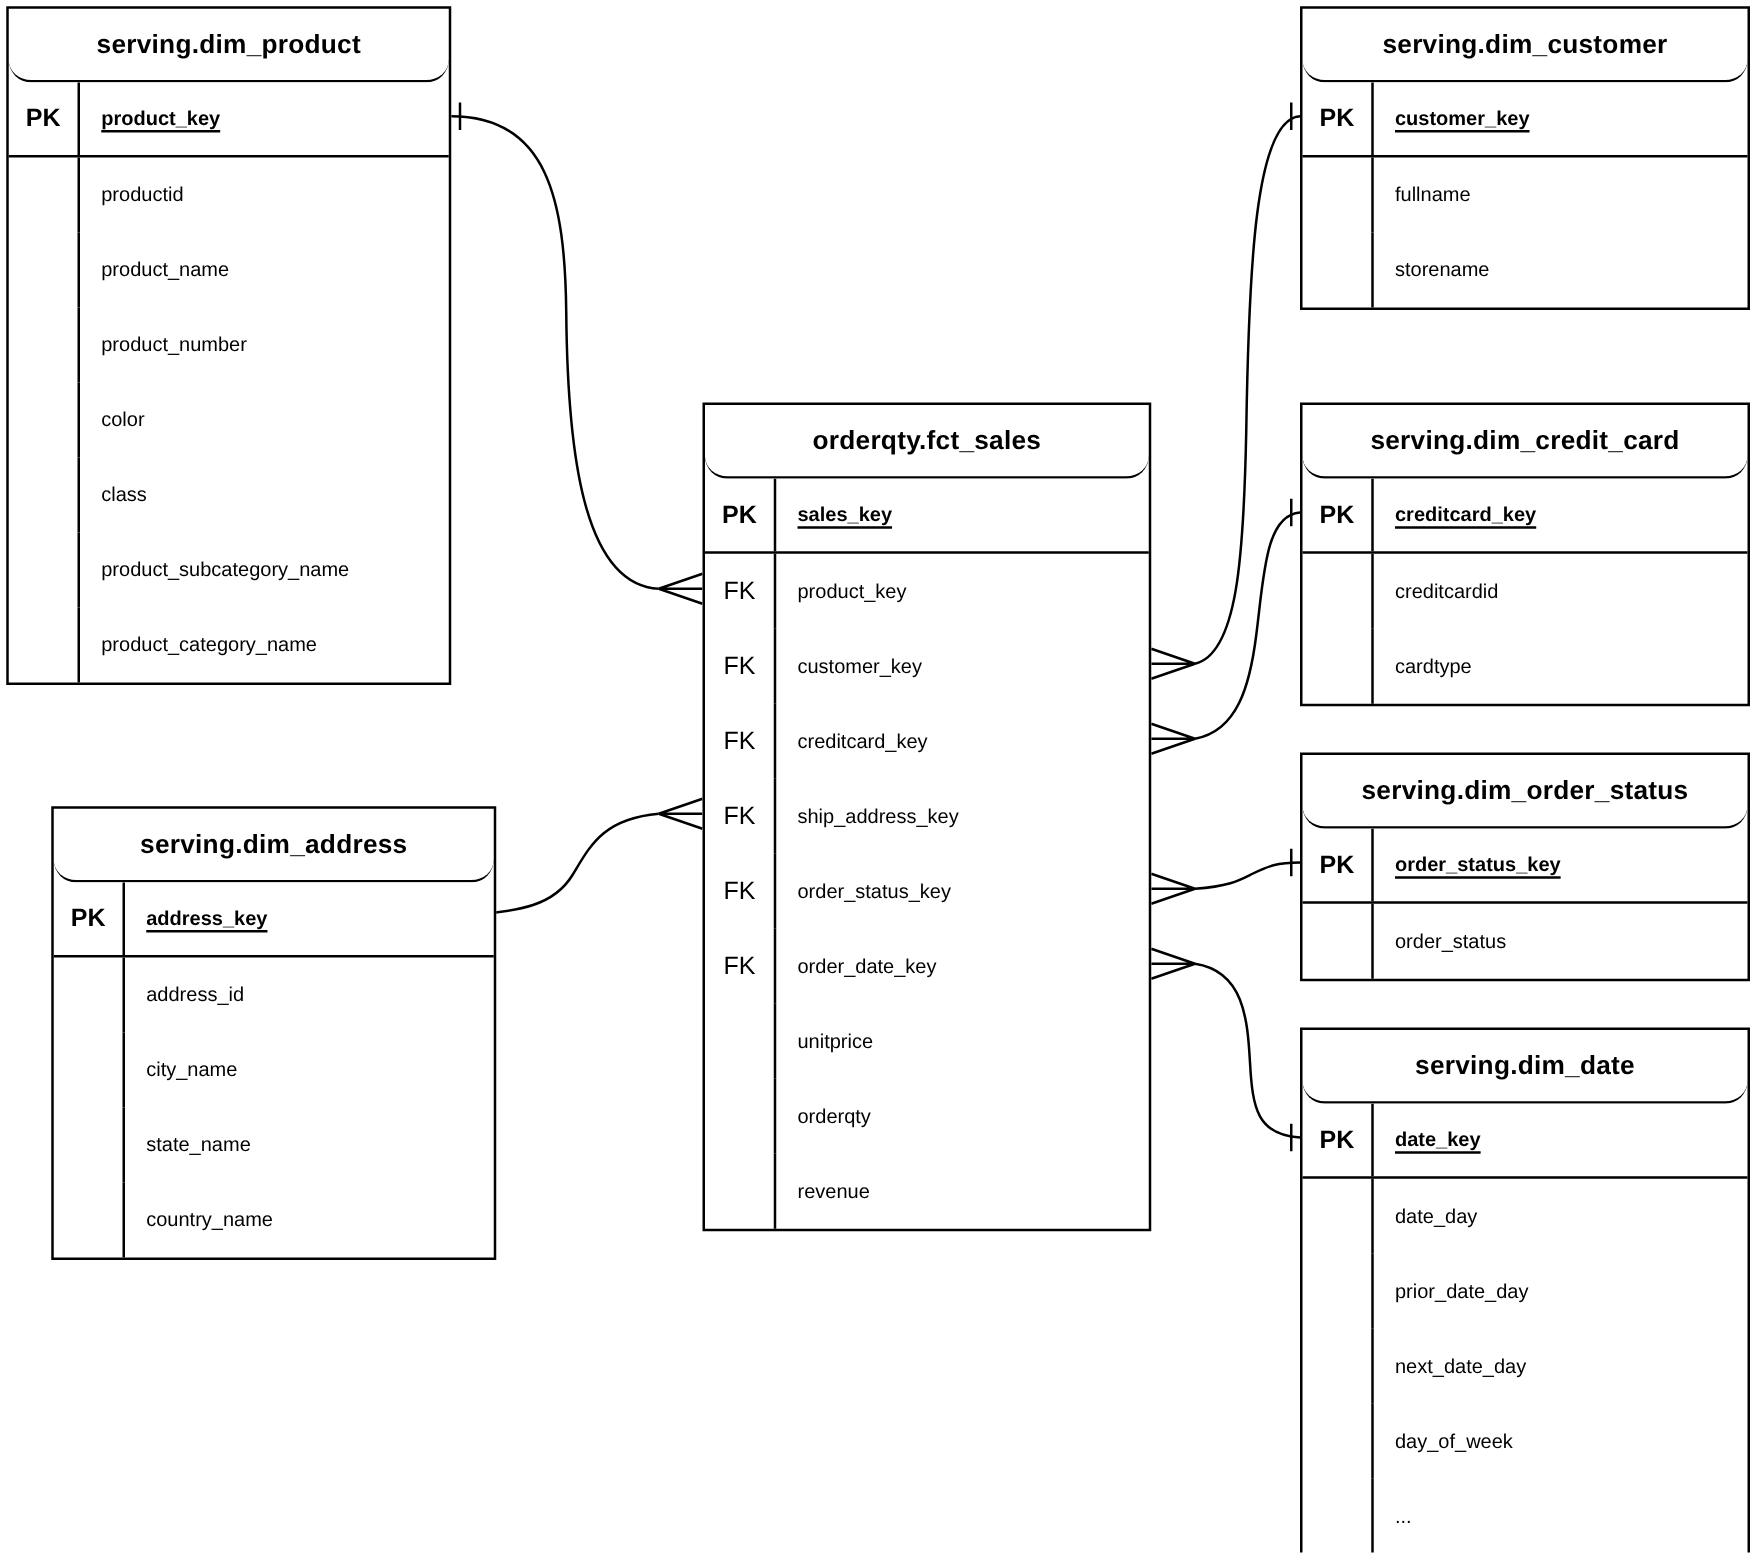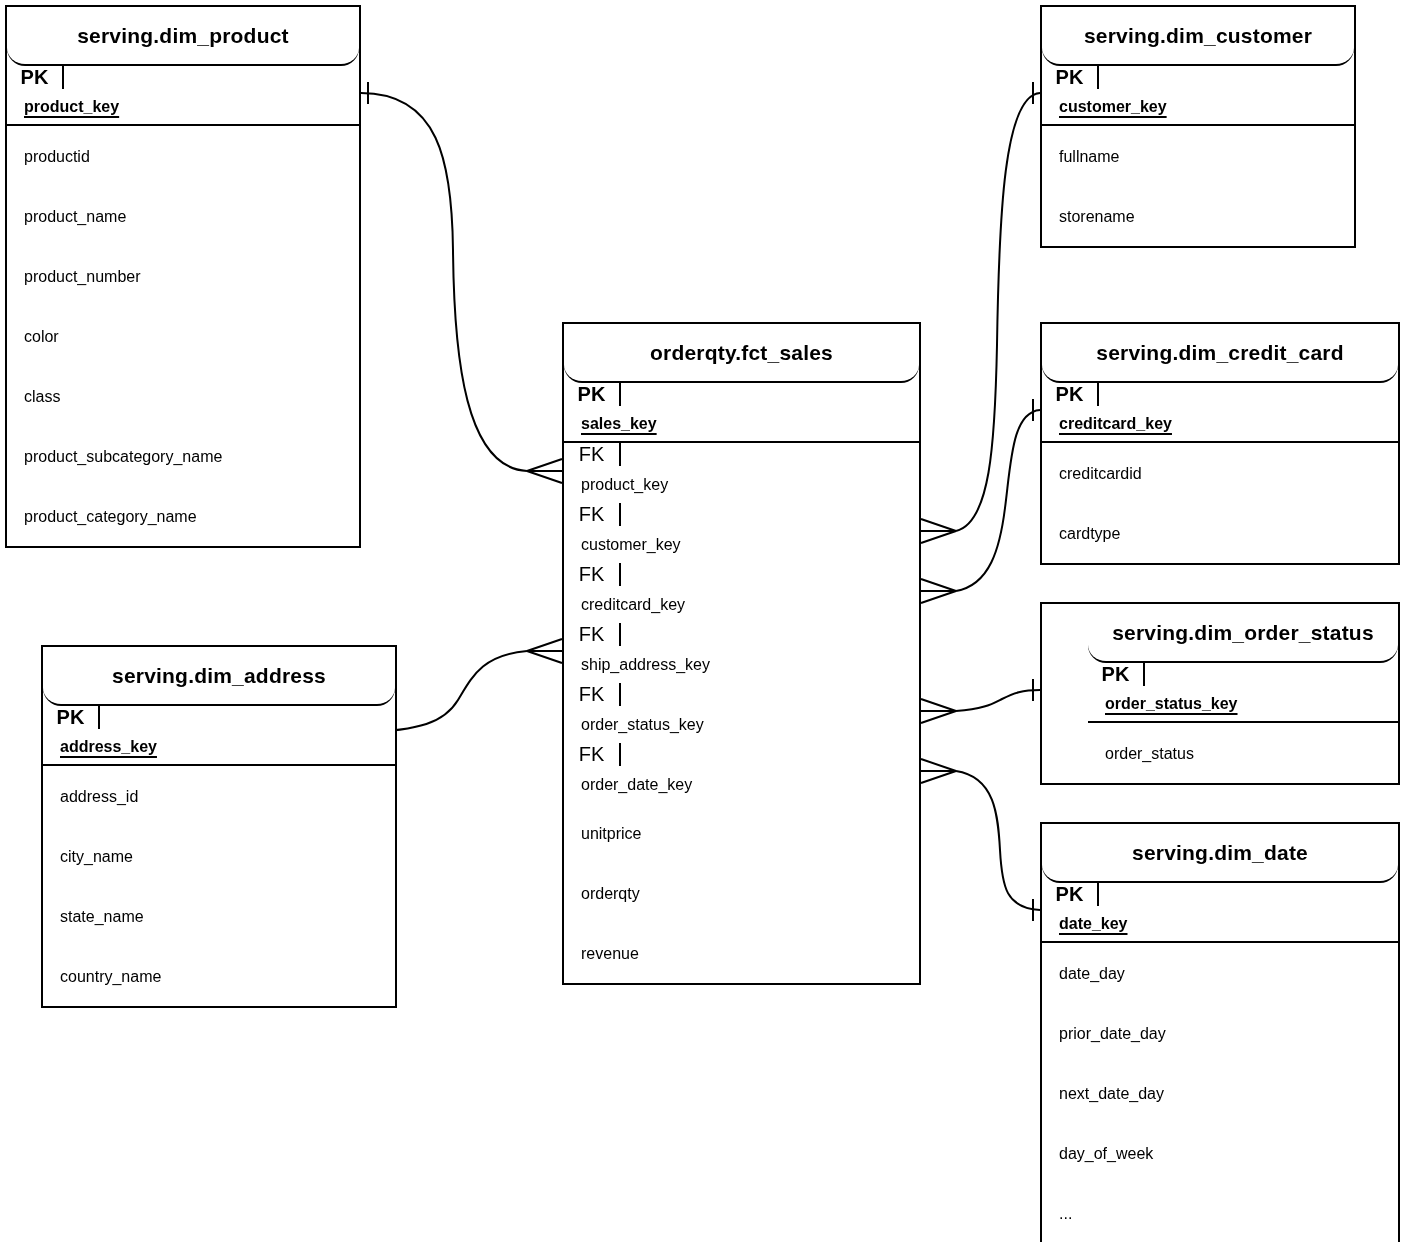--- a/index.html
+++ b/index.html
@@ -20,21 +20,21 @@
     box-sizing:border-box;
   }
   .tbl-title {
     height:57px;
     border-bottom:2px solid #000000;
     display:flex; align-items:center; justify-content:center;
     font-size:21px; font-weight:700;
     letter-spacing:0.2px;
     border-radius:18px;
   }
-  .row { display:flex; align-items:stretch; min-height:60px;flex-direction:column; }
+  .row { display:flex; align-items:stretch; min-height:60px; }
   .row.pk-row { min-height:58px; border-bottom:2px solid #000000; }
   .kc {
     flex:none; width:55px;
     border-right:2px solid #000000;
     display:flex; align-items:center; justify-content:center;
     font-size:20px;
   }
   .pk-row .kc { font-weight:700; }
   .nc {
     flex:1;
@@ -130,21 +130,21 @@
         <div class="nc wrap">
           <span>product_subcategory_name</span>
         </div>
       </div>
     <div class="row">
         <div class="kc"></div>
         <div class="nc">product_category_name</div>
       </div>
   </section>
 
-  <section class="tbl" style="left:1040px; top:5px; width:316px;">
+  <section class="tbl" style="left:1040px; top:5px; width:360px;">
     <header class="tbl-title">serving.dim_customer</header>
     <div class="row pk-row">
       <div class="kc">PK</div>
       <div class="nc pk-name">customer_key</div>
     </div>
     <div class="row">
         <div class="kc"></div>
         <div class="nc">fullname</div>
       </div>
     <div class="row">
@@ -206,21 +206,21 @@
     <div class="row">
         <div class="kc"></div>
         <div class="nc">creditcardid</div>
       </div>
     <div class="row">
         <div class="kc"></div>
         <div class="nc">cardtype</div>
       </div>
   </section>
 
-  <section class="tbl" style="left:1040px; top:602px; width:360px;padding-left:46px;">
+  <section class="tbl" style="left:1040px; top:602px; width:360px;">
     <header class="tbl-title">serving.dim_order_status</header>
     <div class="row pk-row">
       <div class="kc">PK</div>
       <div class="nc pk-name">order_status_key</div>
     </div>
     <div class="row">
         <div class="kc"></div>
         <div class="nc">order_status</div>
       </div>
   </section>

